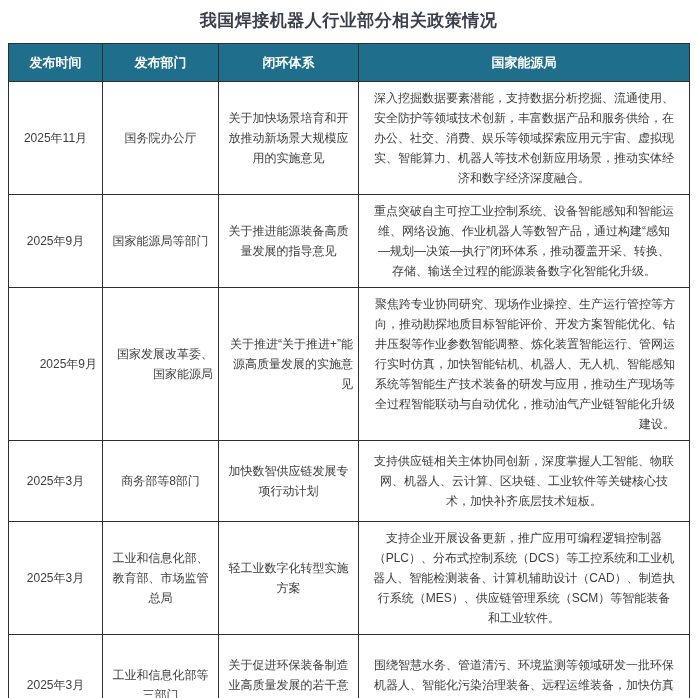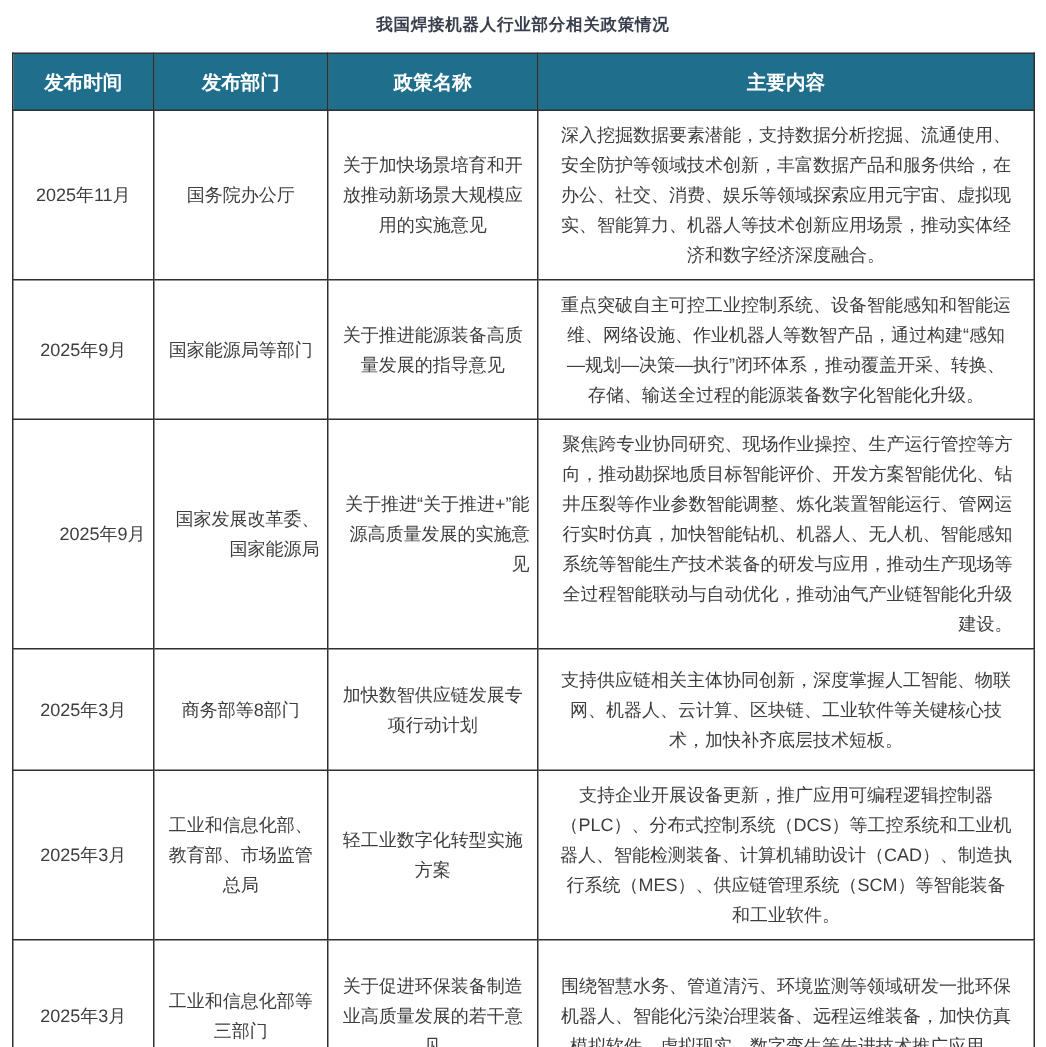--- a/index.html
+++ b/index.html
@@ -6,21 +6,21 @@
   html, body { background: #ffffff; }
   body {
     width: 697px;
     height: 698px;
     overflow: hidden;
     font-family: "Liberation Sans", "DejaVu Sans", sans-serif;
   }
   .title {
     padding-top: 9px;
     text-align: center;
-    font-size: 11px;
+    font-size: 17px;
     font-weight: bold;
     color: #393f4d;
     letter-spacing: 0.5px;
   }
   table.policy-table {
     table-layout: fixed;
     border-collapse: collapse;
     width: 681px;
     margin: 11px 0 0 8px;
   }
@@ -66,22 +66,22 @@
   <colgroup>
     <col class="c-date">
       <col class="c-dept">
       <col class="c-policy">
       <col class="c-content">
   </colgroup>
   <thead>
     <tr>
       <th>发布时间</th>
       <th>发布部门</th>
-      <th>政策名称</th>
-      <th>主要内容</th>
+      <th>闭环体系</th>
+      <th>国家能源局</th>
     </tr>
   </thead>
   <tbody id="policy-tbody">
       <tr>
         <td class="cell-date">2025年11月</td>
         <td class="cell-dept">国务院办公厅</td>
         <td class="cell-policy">关于加快场景培育和开放推动新场景大规模应用的实施意见</td>
         <td class="cell-content">深入挖掘数据要素潜能，支持数据分析挖掘、流通使用、安全防护等领域技术创新，丰富数据产品和服务供给，在办公、社交、消费、娱乐等领域探索应用元宇宙、虚拟现实、智能算力、机器人等技术创新应用场景，推动实体经济和数字经济深度融合。</td>
       </tr>
       <tr>

